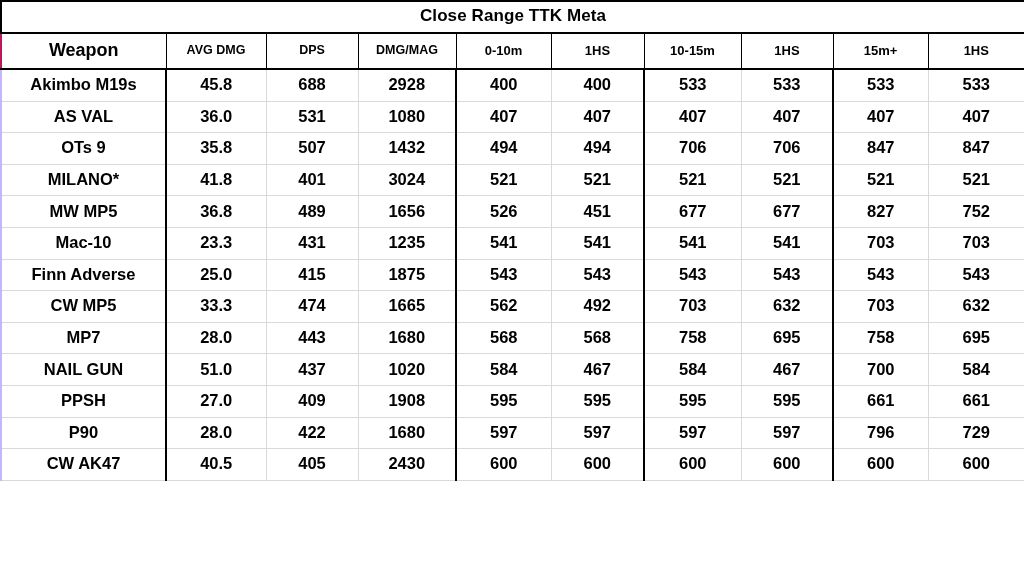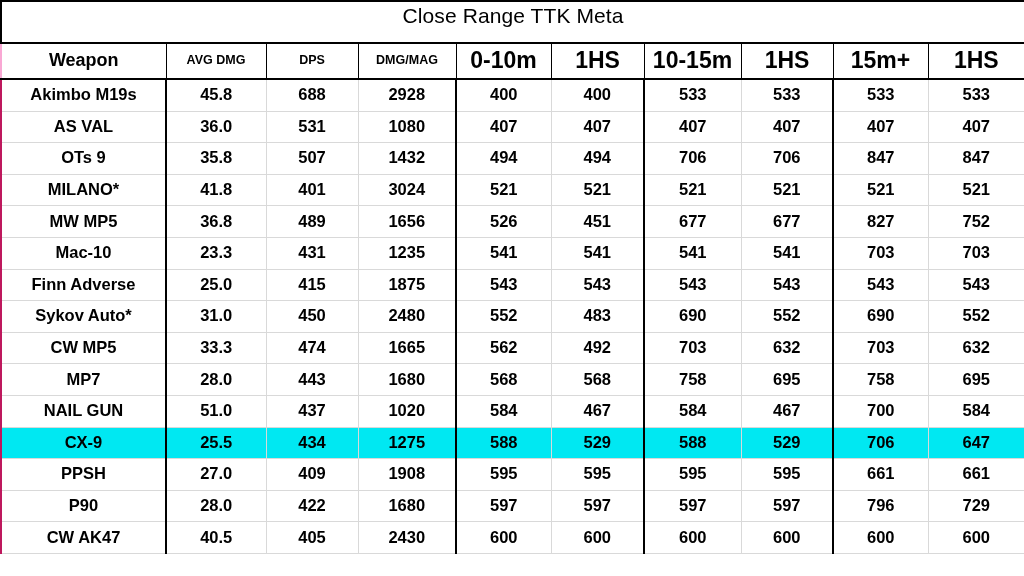--- a/index.html
+++ b/index.html
@@ -25,68 +25,68 @@
     border-collapse: collapse;
     width: 1024px;
     table-layout: fixed;
     background: #ffffff;
   }
   
   tr.title-row td {
     height: 28px;
     text-align: center;
     vertical-align: middle;
-    font-weight: normal;
-    font-size: 21px;
+    font-weight: bold;
+    font-size: 17px;
     letter-spacing: 0.1px;
     border-top: 2px solid #000;
     border-bottom: 2px solid #000;
     border-left: 2px solid #000;
     border-right: 2px solid #000;
-    padding: 0 0 12px 0;
+    padding: 0 0 2px 0;
     white-space: nowrap;
   }
   
   tr.head-row th {
     height: 32px;
     vertical-align: middle;
     font-weight: bold;
     border-bottom: 2px solid #000;
     border-left: 1.5px solid #000;
     border-right: 1.5px solid #000;
     padding: 0 0 2px 0;
     white-space: nowrap;
     background: #ffffff;
     text-align: center;
   }
   tr.head-row th.first {
-    border-left: 2px solid #f9a8d4;
+    border-left: 2px solid #be185d;
   }
   tr.head-row th.last {
     border-right: 2px solid #000;
   }
   th.h-weapon { font-size: 18px; }
   th.h-small  { font-size: 12.5px; }
-  th.h-norm   { font-size: 23px; }
+  th.h-norm   { font-size: 13px; }
 
   
   tr.data-row td {
     height: 29.6px;
     text-align: center;
     vertical-align: middle;
     font-weight: bold;
     font-size: 16.5px;
     border-bottom: 1px solid #d9d9d9;
     padding: 0 0 1px 0;
     white-space: nowrap;
     background: #ffffff;
   }
   tr.data-row td.c-name {
     font-size: 16.5px;
-    border-left: 2px solid #be185d;
+    border-left: 2px solid #c4b5fd;
     border-right: 2px solid #000;
   }
   tr.data-row td.sep-l   { border-left: 2px solid #000; }
   tr.data-row td.sep-thin{ border-left: 1px solid #d9d9d9; }
   tr.data-row td.last    { border-right: 2px solid #000; }
 
   tr.data-row.hl td { background: #00e8f2; }
 </style>
 </head>
 <body>
@@ -199,32 +199,20 @@
           <td class="sep-thin">415</td>
           <td class="sep-thin">1875</td>
           <td class="sep-l">543</td>
           <td class="sep-thin">543</td>
           <td class="sep-l">543</td>
           <td class="sep-thin">543</td>
           <td class="sep-l">543</td>
           <td class="sep-thin last">543</td>
         </tr>
         <tr class="data-row">
-          <td class="c-name">Sykov Auto*</td>
-          <td class="sep-thin">31.0</td>
-          <td class="sep-thin">450</td>
-          <td class="sep-thin">2480</td>
-          <td class="sep-l">552</td>
-          <td class="sep-thin">483</td>
-          <td class="sep-l">690</td>
-          <td class="sep-thin">552</td>
-          <td class="sep-l">690</td>
-          <td class="sep-thin last">552</td>
-        </tr>
-        <tr class="data-row">
           <td class="c-name">CW MP5</td>
           <td class="sep-thin">33.3</td>
           <td class="sep-thin">474</td>
           <td class="sep-thin">1665</td>
           <td class="sep-l">562</td>
           <td class="sep-thin">492</td>
           <td class="sep-l">703</td>
           <td class="sep-thin">632</td>
           <td class="sep-l">703</td>
           <td class="sep-thin last">632</td>
@@ -246,32 +234,20 @@
           <td class="sep-thin">51.0</td>
           <td class="sep-thin">437</td>
           <td class="sep-thin">1020</td>
           <td class="sep-l">584</td>
           <td class="sep-thin">467</td>
           <td class="sep-l">584</td>
           <td class="sep-thin">467</td>
           <td class="sep-l">700</td>
           <td class="sep-thin last">584</td>
         </tr>
-        <tr class="data-row hl">
-          <td class="c-name">CX-9</td>
-          <td class="sep-thin">25.5</td>
-          <td class="sep-thin">434</td>
-          <td class="sep-thin">1275</td>
-          <td class="sep-l">588</td>
-          <td class="sep-thin">529</td>
-          <td class="sep-l">588</td>
-          <td class="sep-thin">529</td>
-          <td class="sep-l">706</td>
-          <td class="sep-thin last">647</td>
-        </tr>
         <tr class="data-row">
           <td class="c-name">PPSH</td>
           <td class="sep-thin">27.0</td>
           <td class="sep-thin">409</td>
           <td class="sep-thin">1908</td>
           <td class="sep-l">595</td>
           <td class="sep-thin">595</td>
           <td class="sep-l">595</td>
           <td class="sep-thin">595</td>
           <td class="sep-l">661</td>

